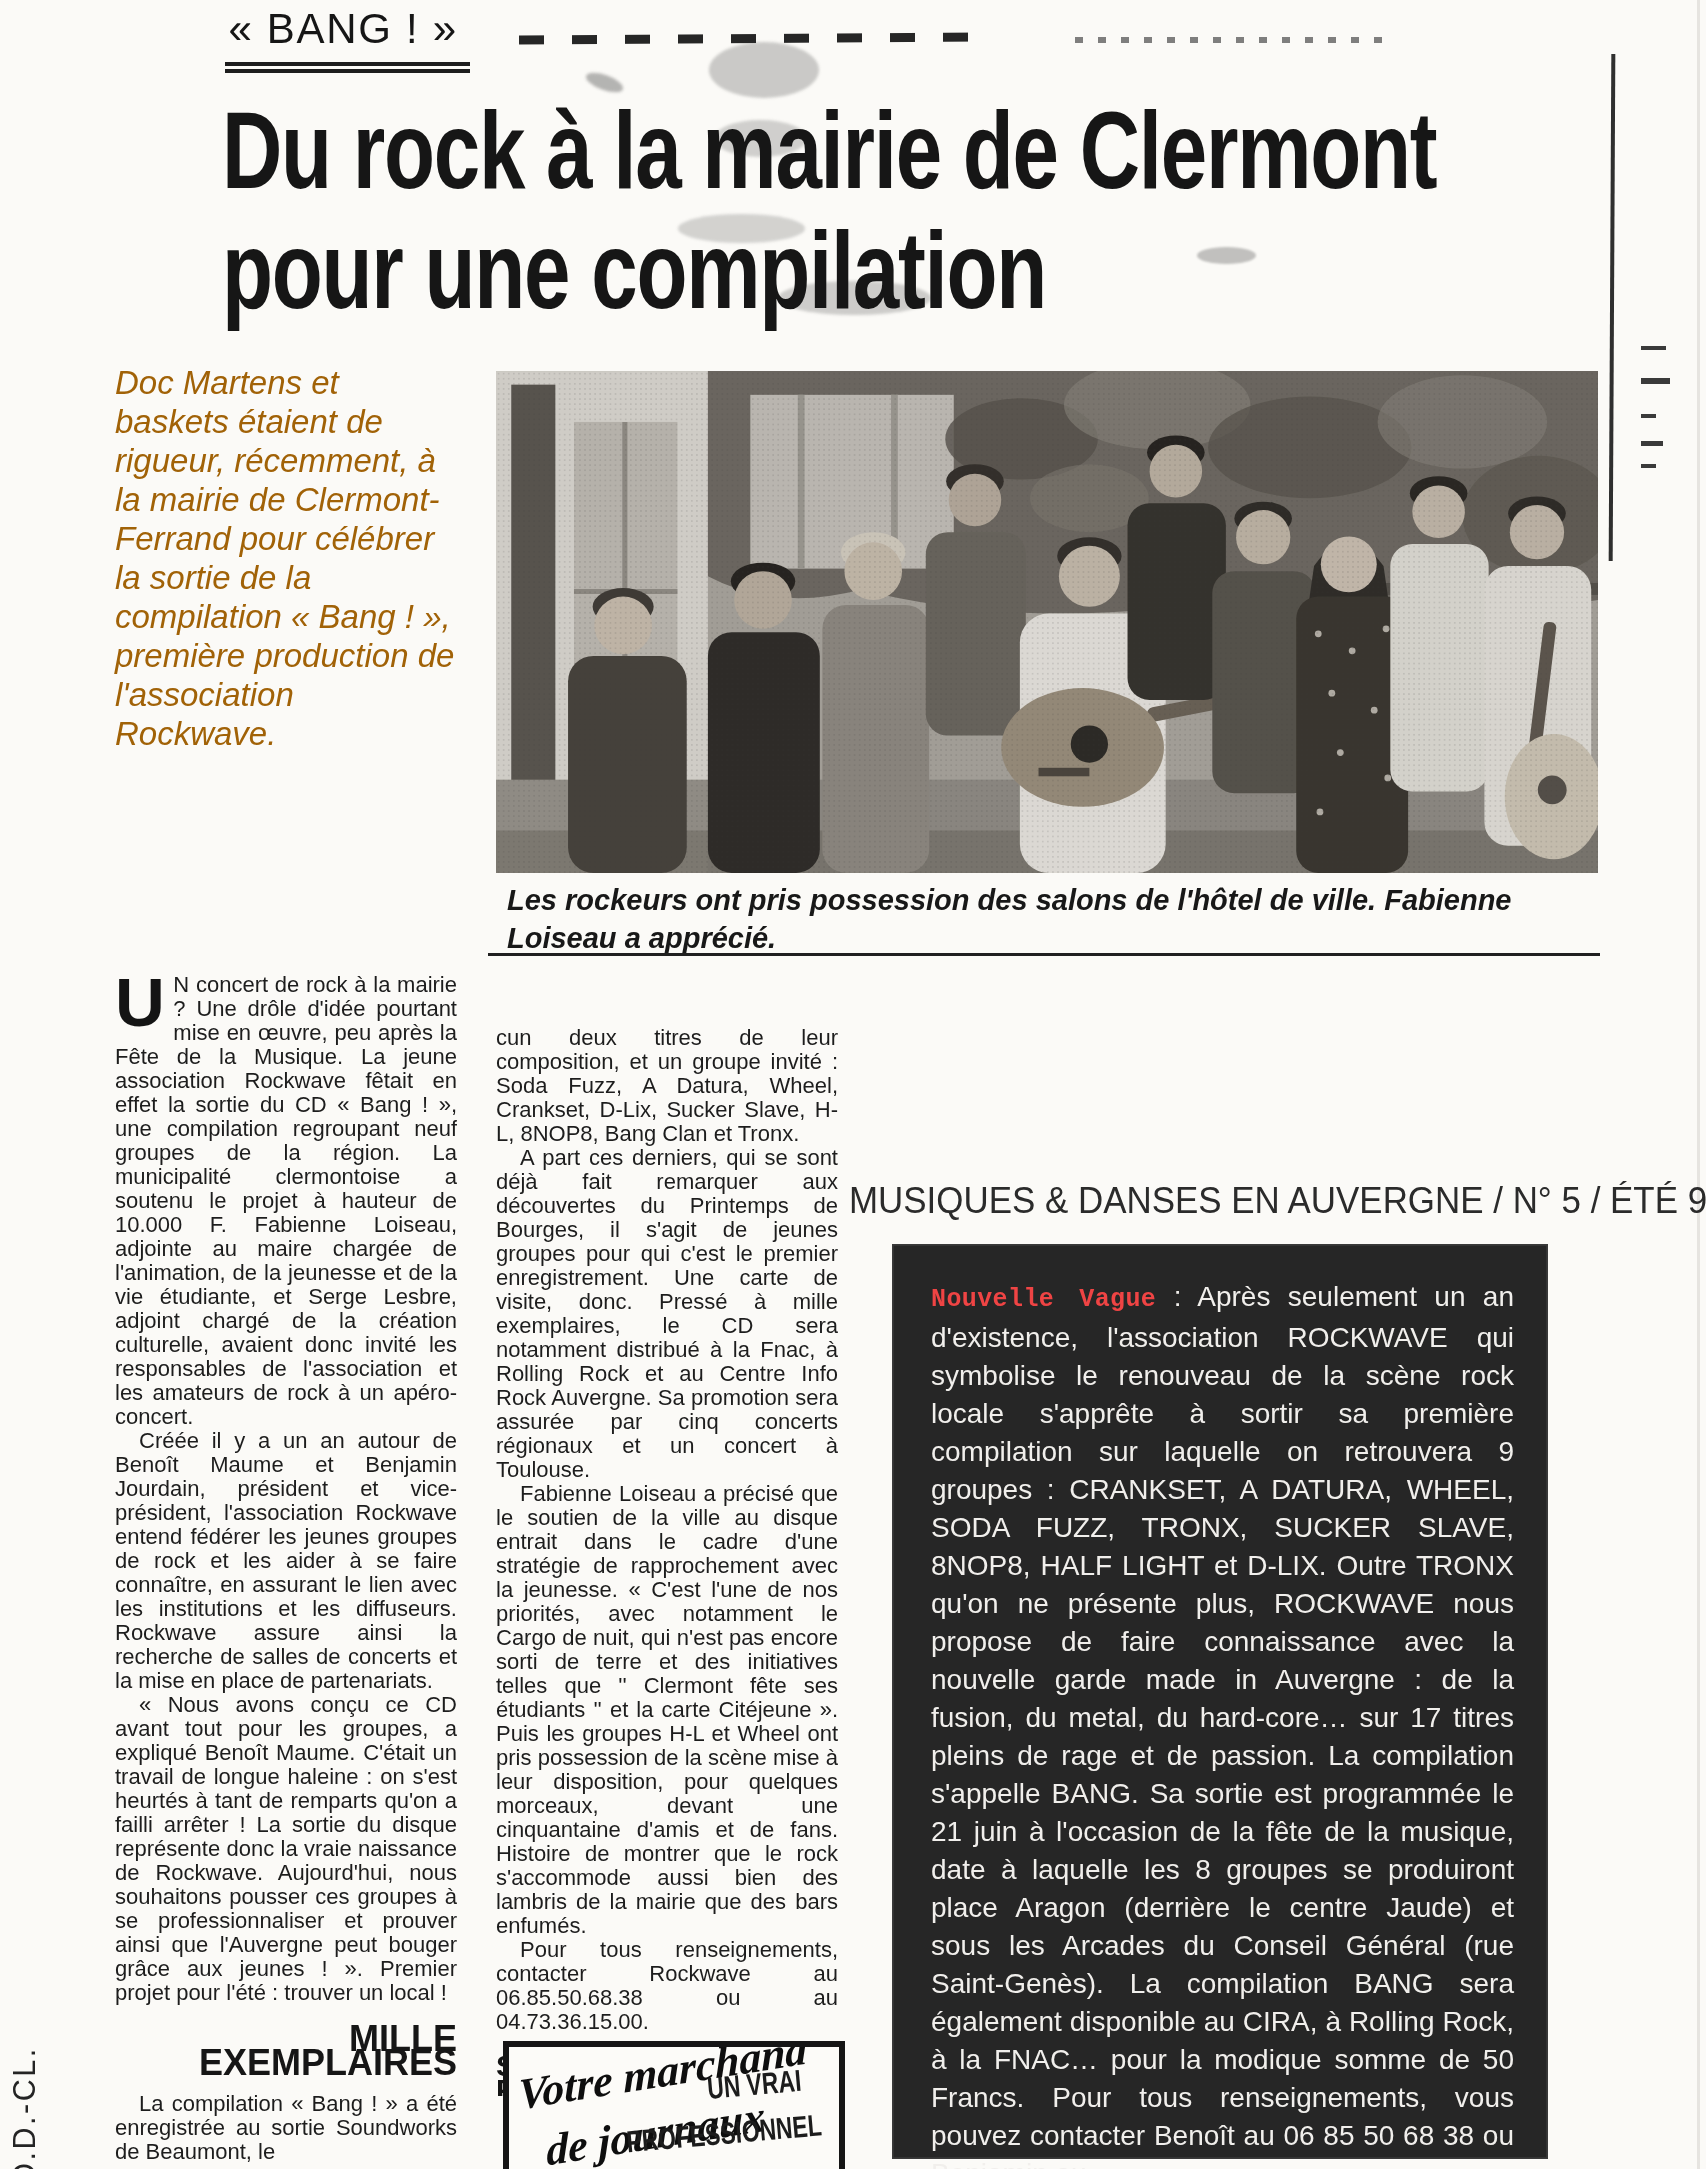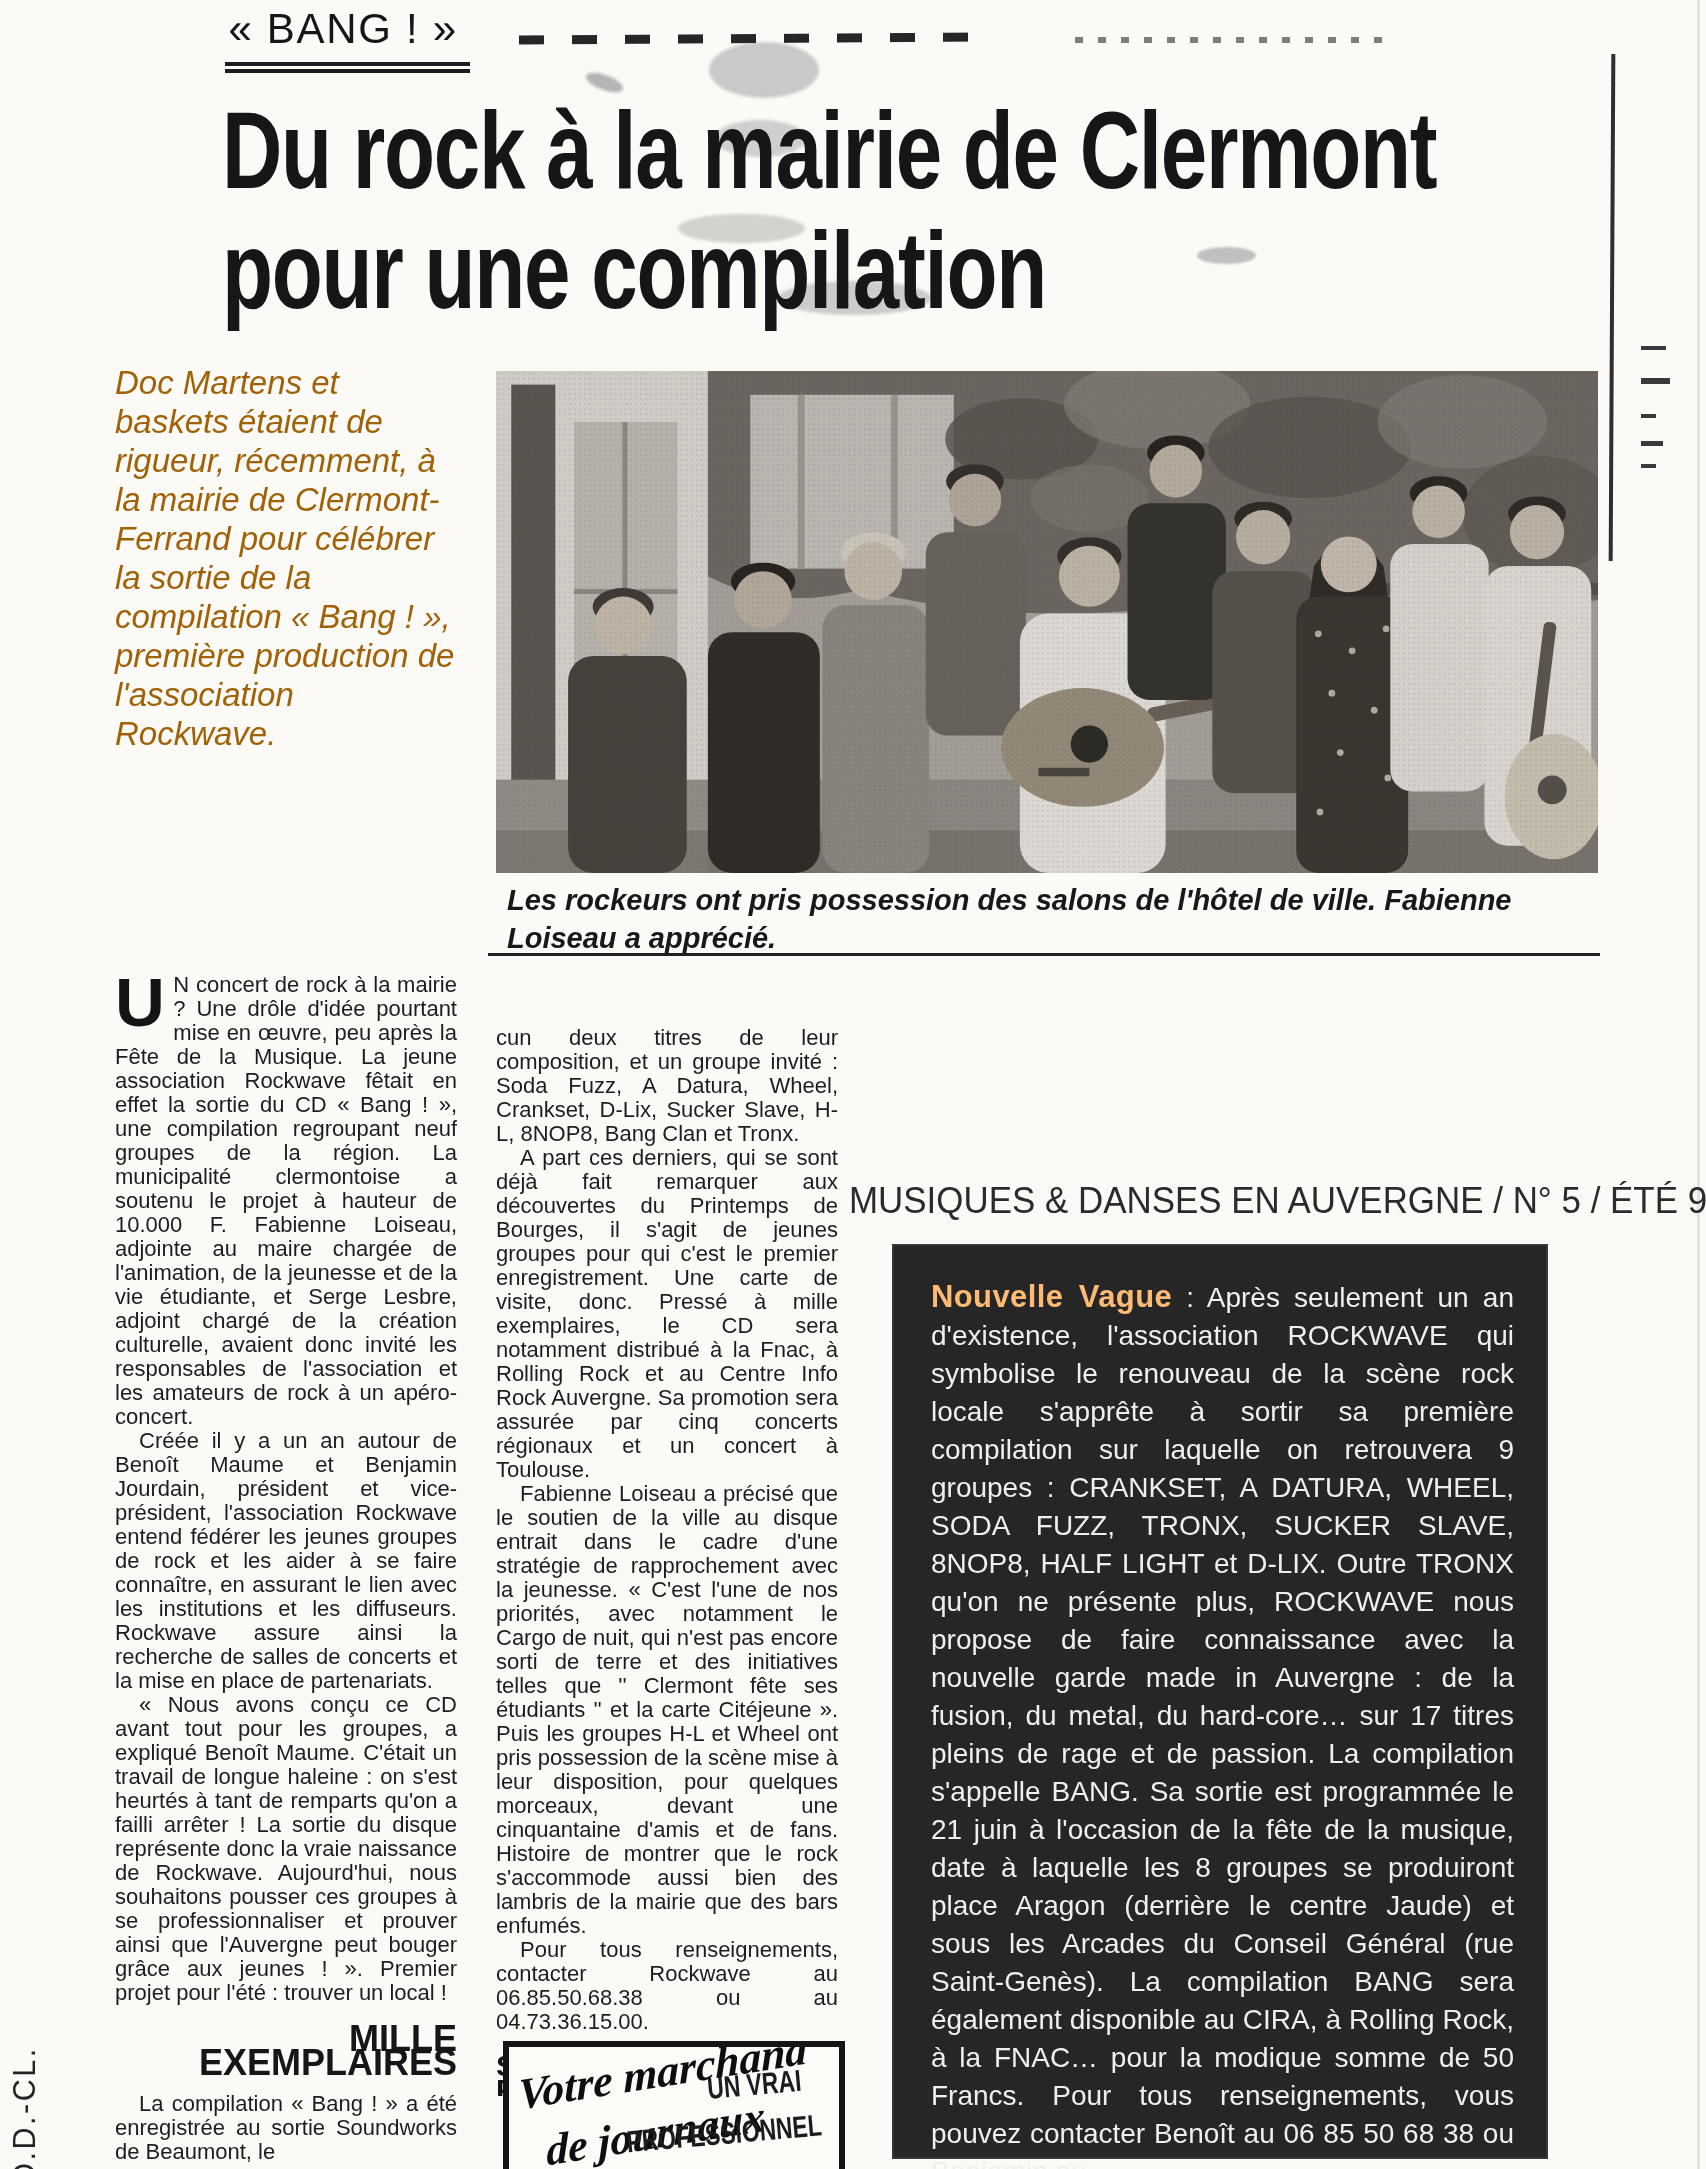--- a/index.html
+++ b/index.html
@@ -82,21 +82,21 @@
   }
 
   
   #sidebar-box{
     left:892px;top:1244px;width:656px;height:915px;
     background:#262626;box-sizing:border-box;
     padding:34px 34px 0 39px;
     color:#f1efec;font-size:28px;line-height:38px;text-align:justify;
     box-shadow:0 0 0 1.7px #3a3a3a inset;
   }
-  #sidebar-box b{font-size:31px;color:#fdba74;letter-spacing:0.4px;}
+  #sidebar-box b{font-size:25px;color:#ef4444;letter-spacing:0.4px;font-family:Liberation Mono, monospace;}
 
   
   #ad{
     left:503px;top:2041px;width:342px;height:144px;
     border:6px solid #151515;background:#fcfbf8;box-sizing:border-box;
     overflow:hidden;
   }
   .ad-script{
     position:absolute;color:#0e0e0e;
     font-family:"Liberation Serif",serif;font-style:italic;font-weight:bold;

